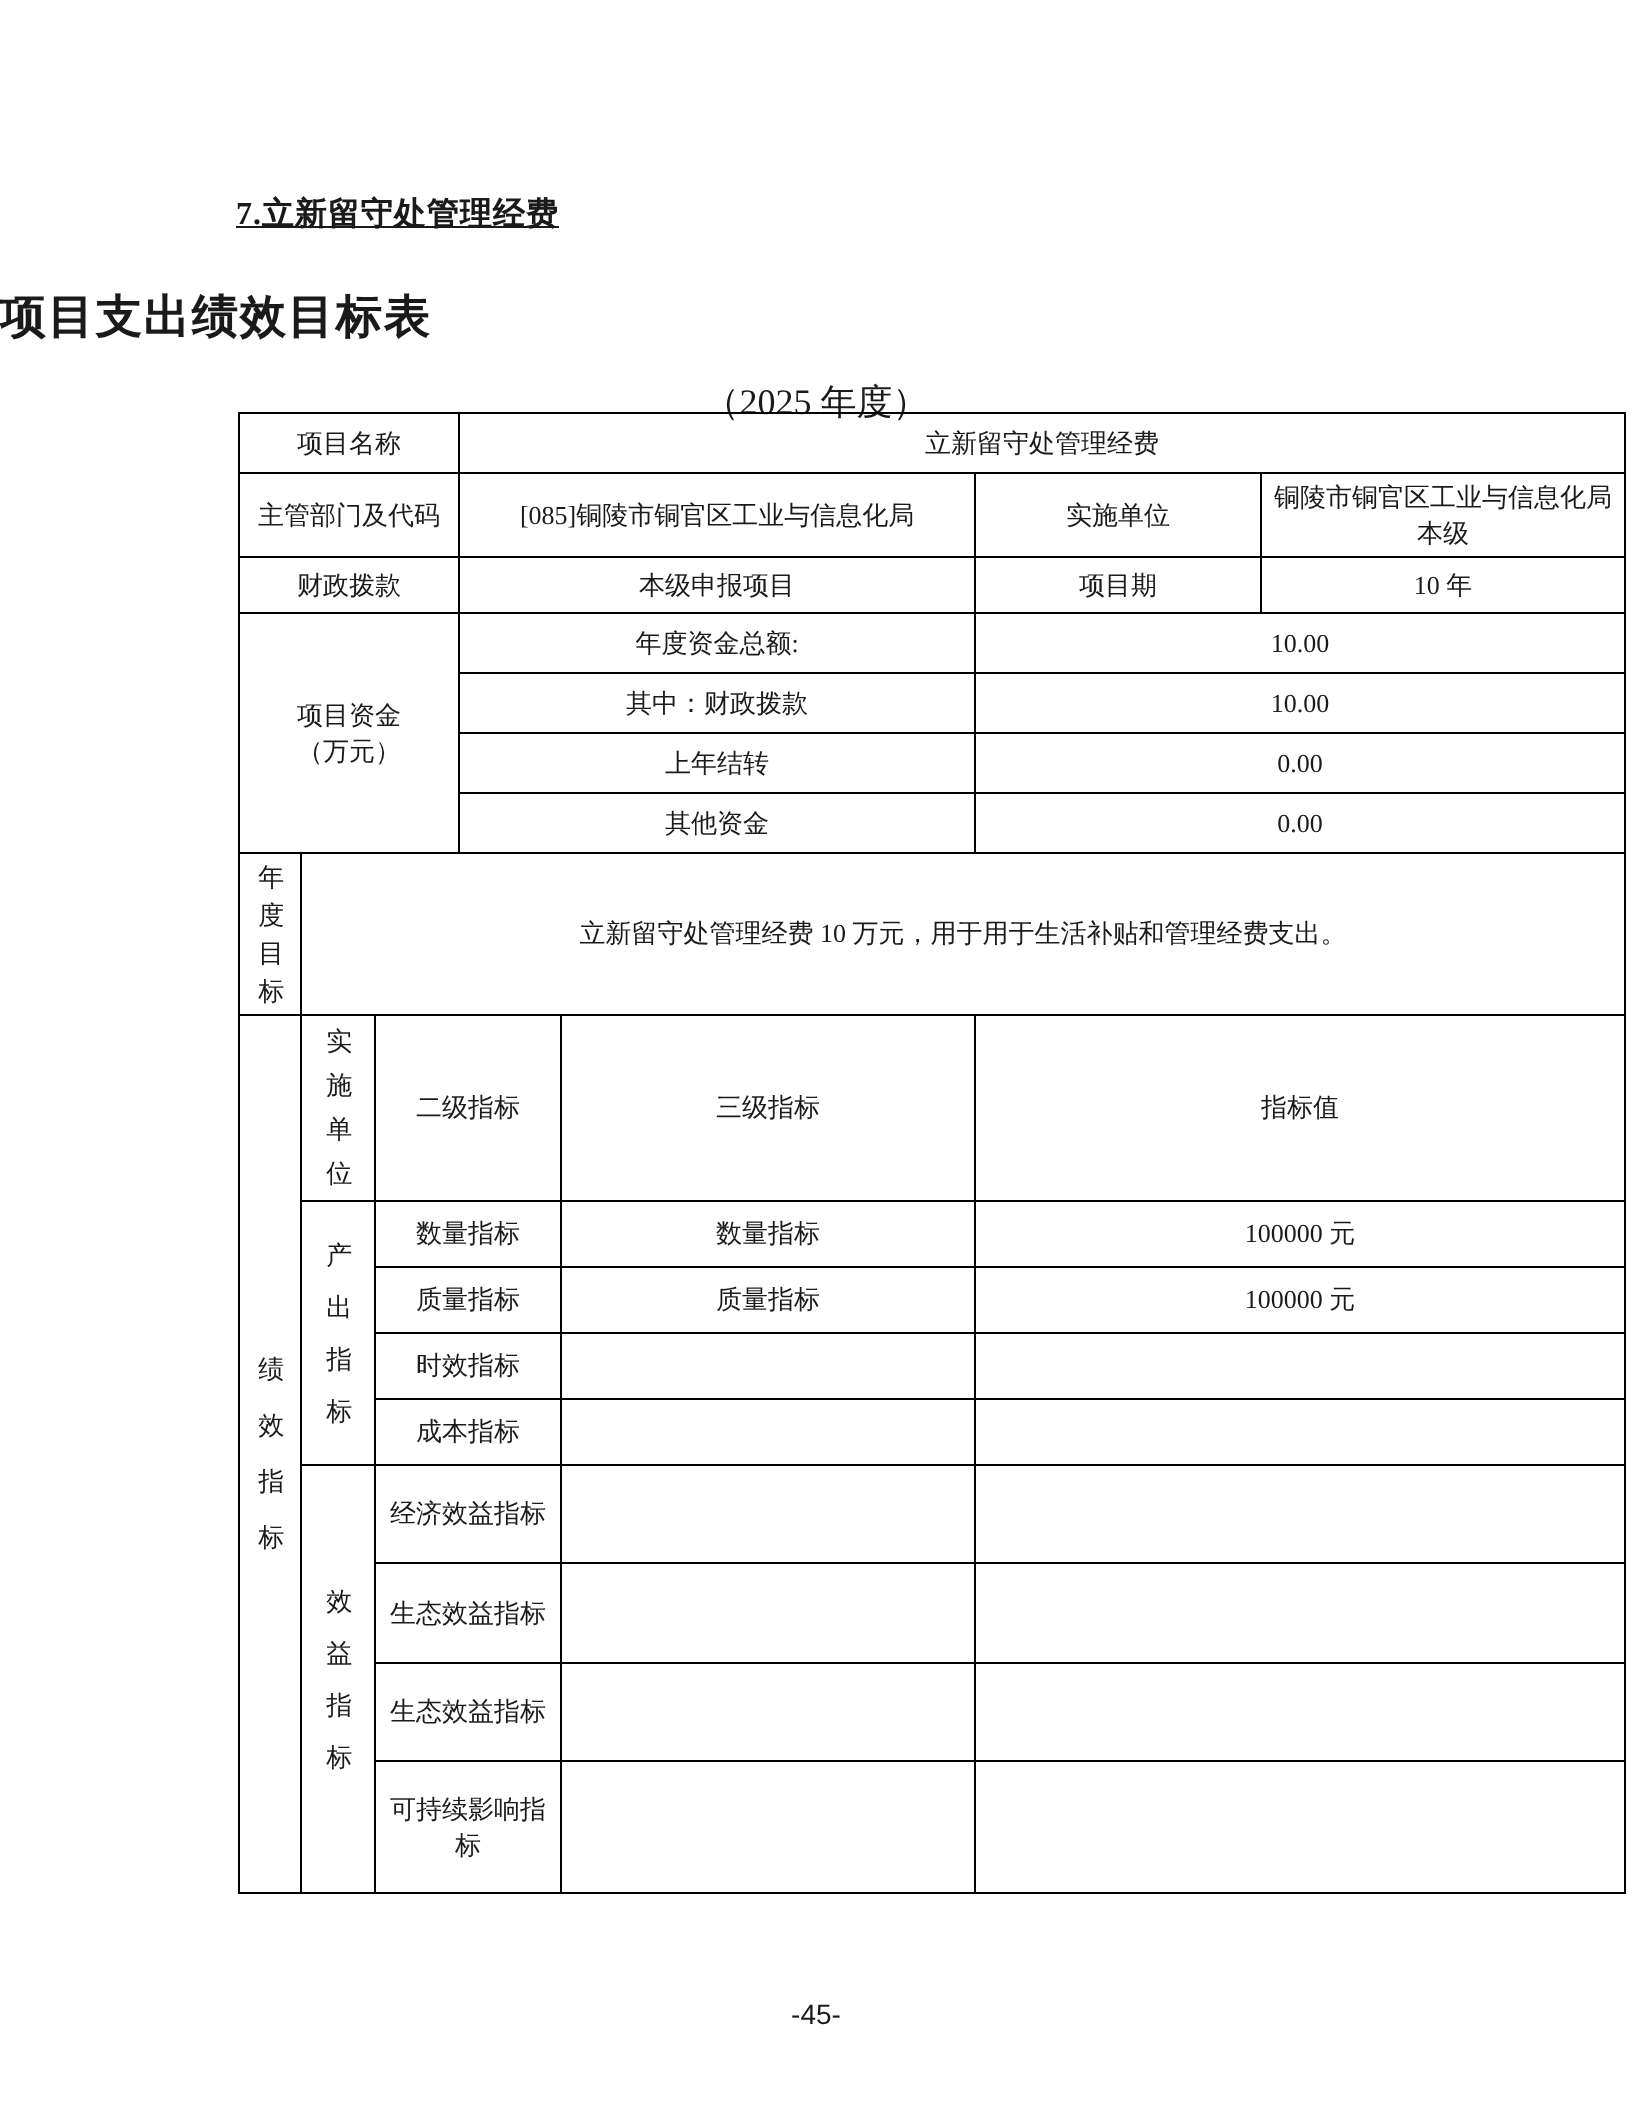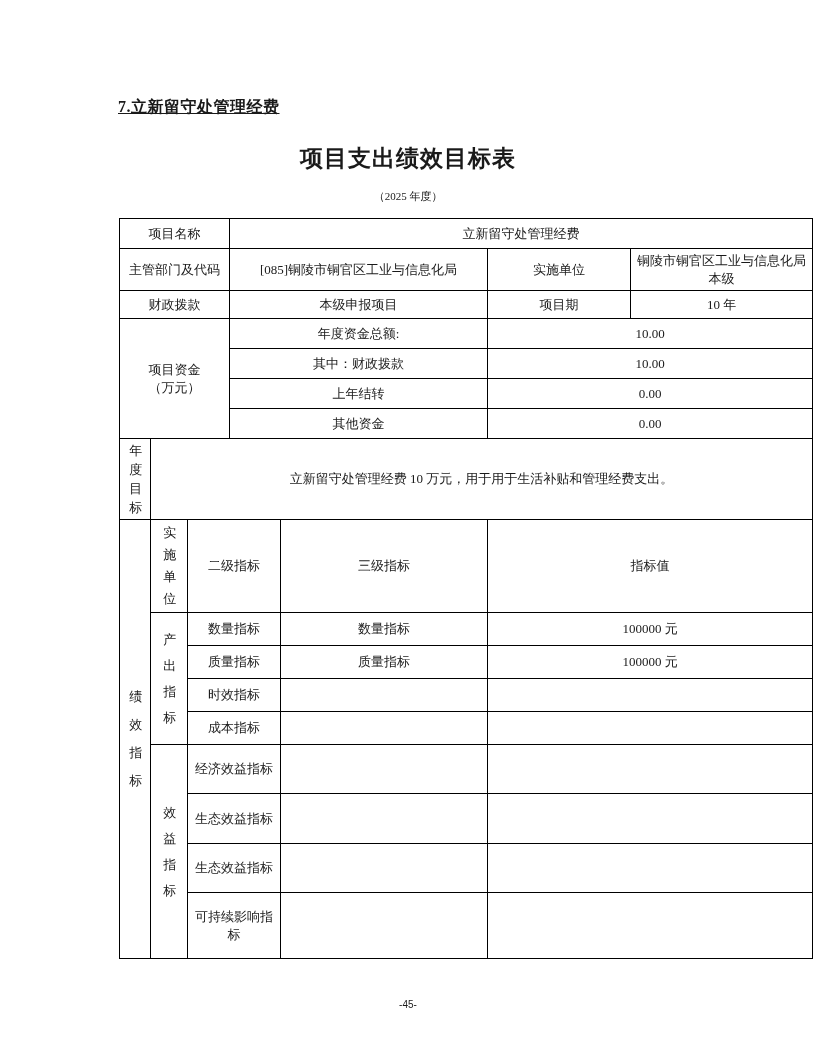--- a/index.html
+++ b/index.html
@@ -9,28 +9,28 @@
     position: relative;
     font-family: "Liberation Serif", "DejaVu Serif", serif;
     color: #1a1a1a;
   }
   .section-heading {
     position: absolute; left: 118px; top: 97px;
     font-size: 16px; font-weight: bold; letter-spacing: 0.5px; text-decoration: underline;
   }
   .doc-title {
     position: absolute; left: 0; top: 143px; width: 100%;
-    text-align: center; font-size: 23px; font-weight: bold; letter-spacing: 1px;
+    font-size: 23px; font-weight: bold; letter-spacing: 1px;
   }
   .doc-subtitle {
     position: absolute; left: 0; top: 189px; width: 100%;
-    text-align: center; font-size: 11px;
+    text-align: center; font-size: 18px;
   }
   table.main {
-    position: absolute; left: 119px; top: 218px;
+    position: absolute; left: 119px; top: 206px;
     width: 693px; border-collapse: collapse; table-layout: fixed;
     font-size: 13px;
   }
   table.main td {
     border: 1px solid #000;
     text-align: center; vertical-align: middle;
     padding: 2px 6px;
     overflow: hidden;
   }
   td.al { text-align: left; }
@@ -43,21 +43,21 @@
   .lh-goal  { line-height: 19px; }
   .lh-head  { line-height: 22px; }
   .lh-group { line-height: 26px; }
   .lh-perf  { line-height: 28px; }
   
   tr.h30 { height: 30px; } tr.h42 { height: 42px; } tr.h28 { height: 28px; }
   tr.h81 { height: 81px; } tr.h92 { height: 92px; } tr.h33 { height: 33px; }
   tr.h49 { height: 49px; } tr.h50 { height: 50px; } tr.h66 { height: 66px; }
   .page-footer {
     position: absolute; left: 0; top: 999px; width: 100%;
-    text-align: center; font-size: 10px; font-family: "Liberation Sans", sans-serif;
+    text-align: center; font-size: 14px; font-family: "Liberation Sans", sans-serif;
   }
 </style>
 </head>
 <body>
 
 <div class="section-heading">7.立新留守处管理经费</div>
 <div class="doc-title">项目支出绩效目标表</div>
 <div class="doc-subtitle">（2025 年度）</div>
 
 <table class="main">

